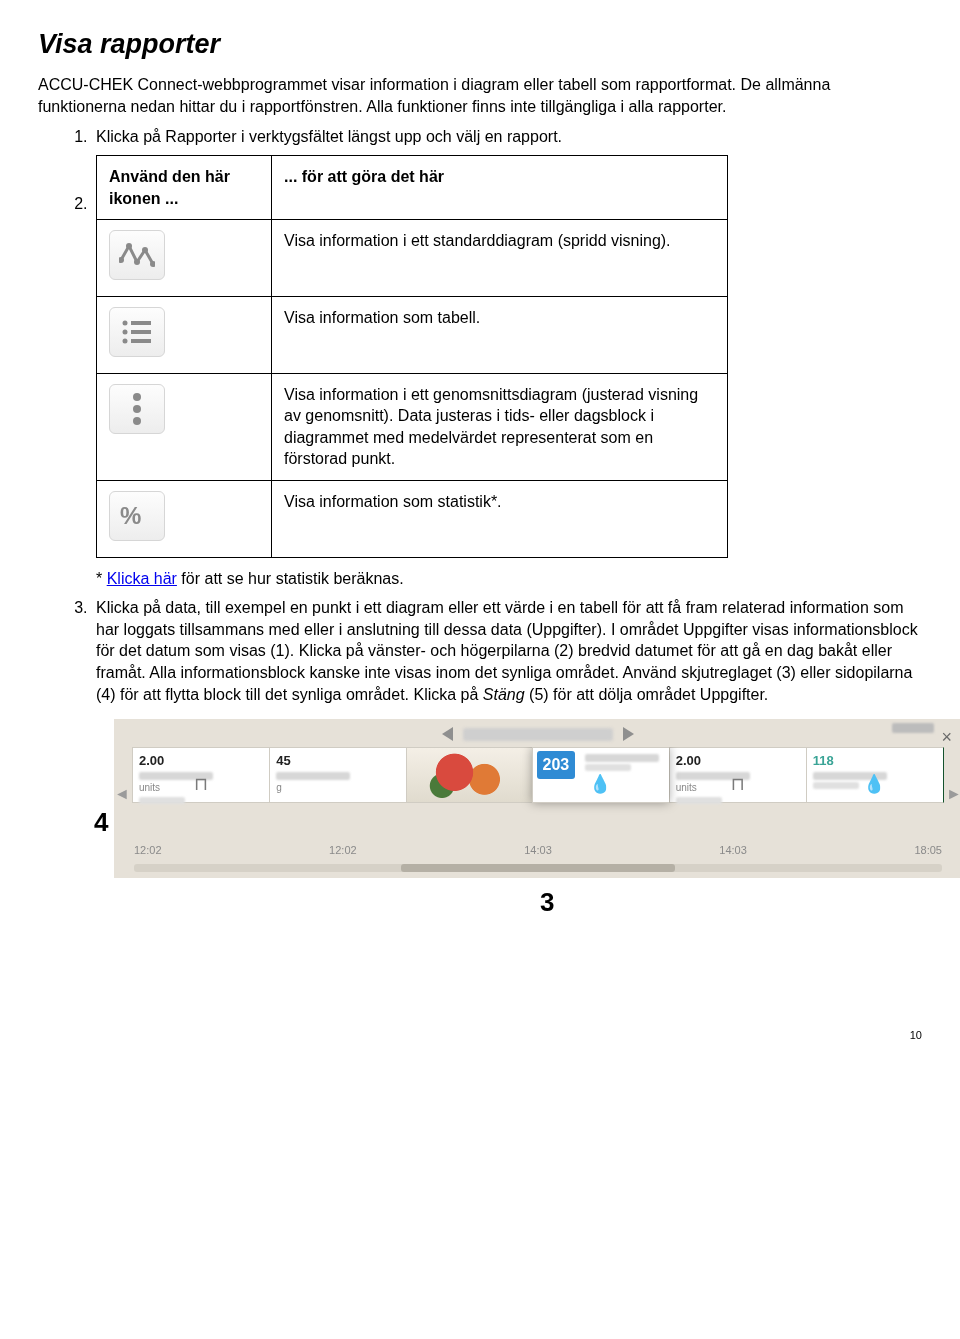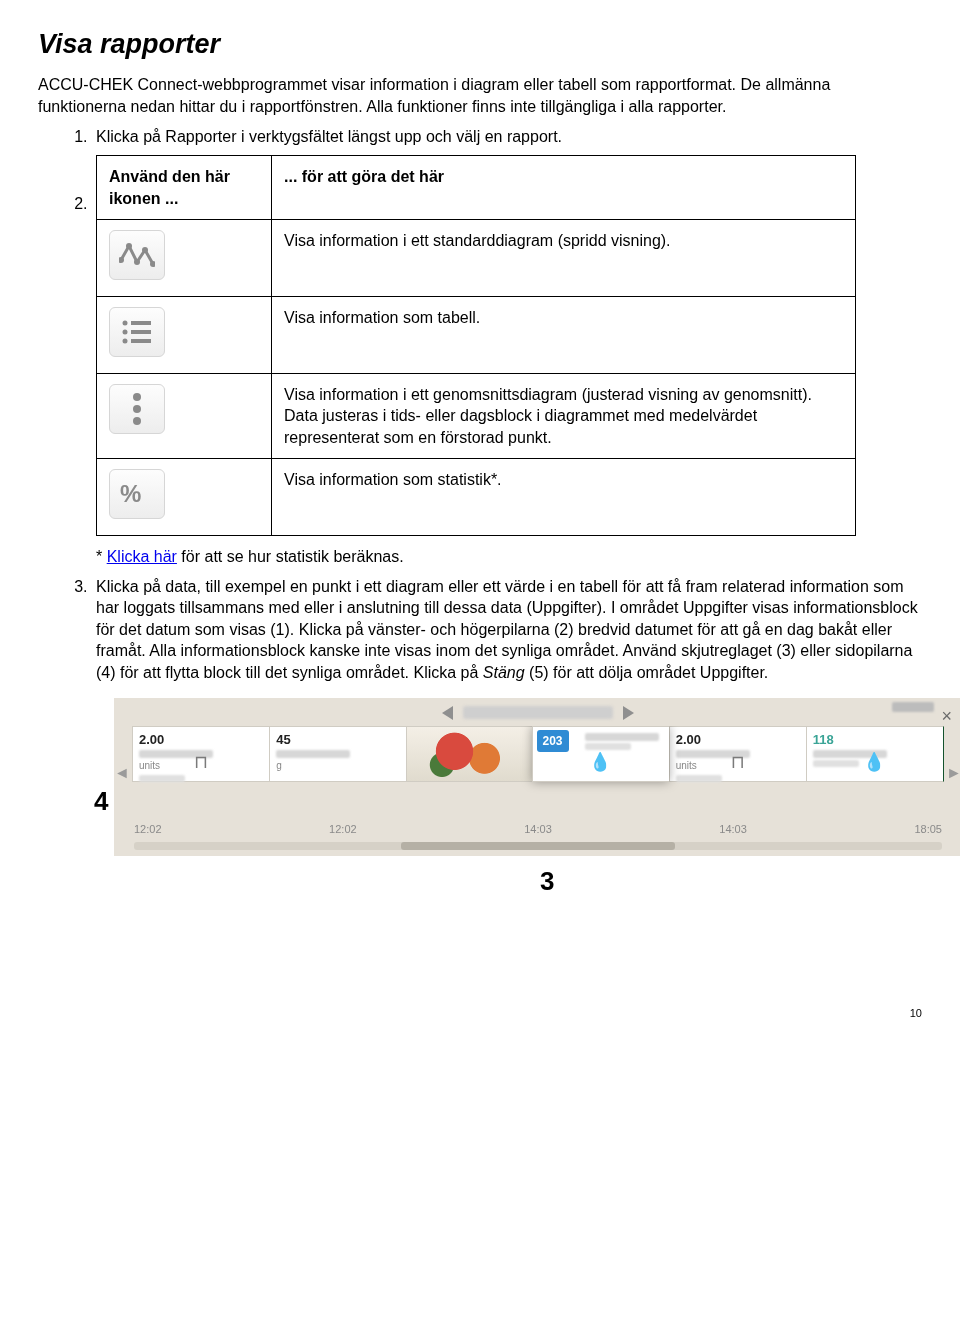--- a/index.html
+++ b/index.html
@@ -25,21 +25,21 @@
     padding-left: 54px;
   }
   ol.main-list > li {
     margin-bottom: 6px;
     padding-left: 4px;
   }
   .table-wrap { margin: 8px 0 10px 0; }
   table.icon-table {
     border-collapse: collapse;
     margin-left: 0;
-    width: 760px;
+    width: 632px;
   }
   table.icon-table th, table.icon-table td {
     border: 1.5px solid #000;
     padding: 10px 12px;
     vertical-align: top;
     text-align: left;
     font-size: 16px;
   }
   table.icon-table th { font-weight: bold; }
   table.icon-table th:first-child { width: 175px; }
@@ -134,21 +134,21 @@
     background:
       radial-gradient(circle at 38% 45%, #d94a3e 0 22%, transparent 23%),
       radial-gradient(circle at 62% 58%, #e07a36 0 18%, transparent 19%),
       radial-gradient(circle at 28% 70%, #4a7a3a 0 12%, transparent 13%),
       linear-gradient(#f4efe6,#e0dbce);
   }
   .highlight-card { box-shadow: 0 0 10px rgba(0,0,0,0.35); z-index: 3; }
   .badge {
     position: absolute; left: 4px; top: 3px;
     background: #2f8bd4; color: #fff;
-    font-size: 12px; font-weight: bold;
+    font-size: 16px; font-weight: bold;
     padding: 3px 6px; border-radius: 3px;
   }
   .teal { color: #3aa496 !important; font-weight: bold; }
   .timestamps {
     display: flex;
     padding: 0 20px;
     color: #8a8a8a;
     font-size: 11px;
     justify-content: space-between;
     margin-top: 2px;

